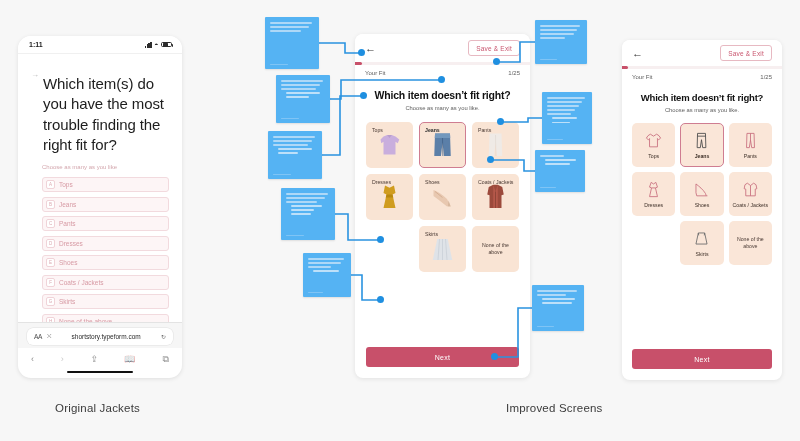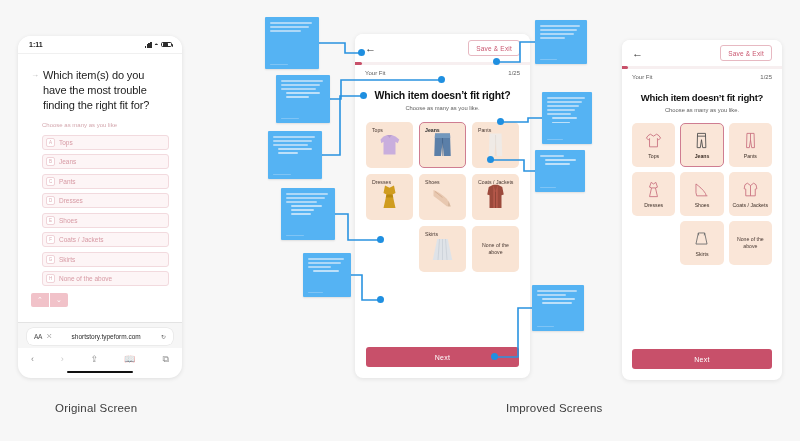--- a/index.html
+++ b/index.html
@@ -59,22 +59,22 @@
   .batt span { display:block; height:100%; width:72%; background:#2c2c2c; border-radius:.6px; }
 
   .orig-body {
     flex: 1; background: #fff; padding: 14px 13px 0 13px;
     position: relative; overflow: hidden;
     border-top: 1px solid #f0f0f0;
   }
   .q-row { display: flex; gap: 4px; }
   .q-arrow { color: #b9b9b9; font-size: 8px; padding-top: 2px; }
   .q-title {
-    font-size: 11px; line-height: 1.35; color: #1d1d1d;
-    font-weight: 400; letter-spacing: -.1px;
+    font-size: 15px; line-height: 1.35; color: #1d1d1d;
+    font-weight: 400; letter-spacing: -.1px; margin-top: 6px;
   }
   .q-hint { font-size: 6px; color: #d3a6ad; margin: 9px 0 7px 11px; }
   .opt-list { margin-left: 11px; display: flex; flex-direction: column; gap: 4.5px; }
   .opt {
     height: 15px; border: 1px solid #f2dade; border-radius: 3px;
     background: #fdf5f6; display: flex; align-items: center;
     padding-left: 3px; gap: 4px;
   }
   .opt-key {
     width: 9px; height: 9px; border: .8px solid #f0d3d8; border-radius: 2px;
@@ -597,16 +597,16 @@
         <div class="note-bullets">
           <div class="note-line w88"></div>
           <div class="note-line w80"></div>
         </div>
         <div class="note-foot">
           <div class="note-line w40"></div>
         </div>
       </div>
     </div>
 
-  <div class="caption" id="caption-original">Original Screen</div>
+  <div class="caption" id="caption-original">Original Jackets</div>
   <div class="caption" id="caption-improved">Improved Screens</div>
 
 </div>
 
 </body></html>

